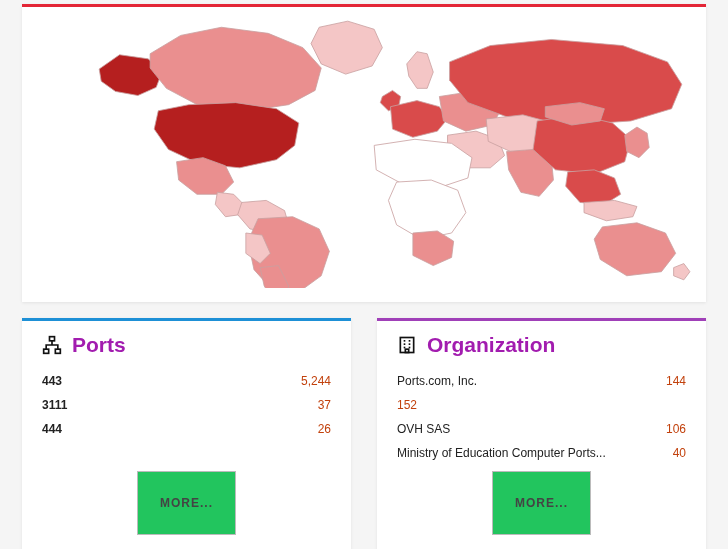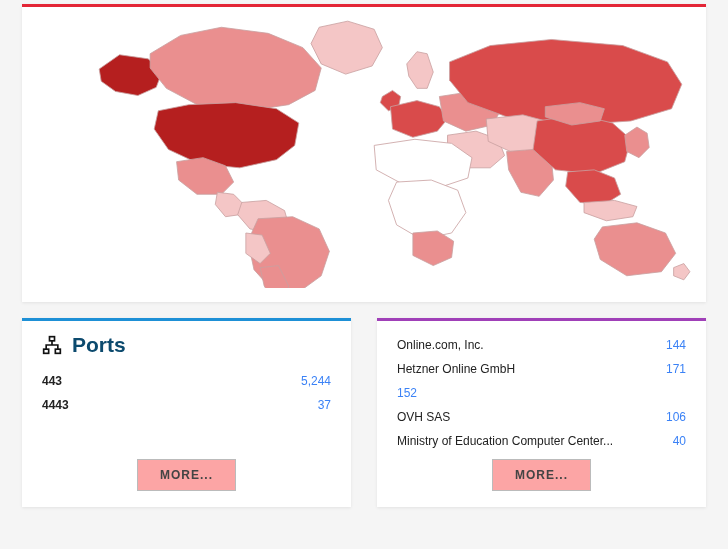--- a/index.html
+++ b/index.html
@@ -40,39 +40,39 @@
   .panel-header {
     display: flex;
     align-items: center;
     gap: 10px;
     margin-bottom: 12px;
   }
   .panel-header .icon svg { display: block; }
   .panel-title {
     font-size: 21px;
     font-weight: 700;
-    color: #0c4a6e;
+    color: #a21caf;
   }
   .rows { flex: 1; }
   .row {
     display: flex;
     justify-content: space-between;
     align-items: baseline;
     padding: 5px 0;
     font-size: 12px;
     color: #222;
   }
   .row .label { font-weight: 700; }
   .panel.orgs .row .label { font-weight: 400; }
-  .row .value { color: #3b82f6; font-weight: 400; }
+  .row .value { color: #c2410c; font-weight: 400; }
   .more-wrap { display: flex; justify-content: center; margin-top: 6px; }
   .more-btn {
     border: 1px solid #bbb;
-    background: #fca5a5;
-    padding: 8px 22px;
+    background: #22c55e;
+    padding: 24px 22px;
     font-size: 12px;
     font-weight: 700;
     letter-spacing: 1px;
     color: #444;
     cursor: pointer;
   }
 </style>
 </head>
 <body>
 
@@ -135,48 +135,63 @@
         </svg>
       </span>
       <span class="panel-title">Ports</span>
     </div>
     <div class="rows">
       <div class="row">
         <span class="label">443</span>
         <span class="value">5,244</span>
       </div>
       <div class="row">
-        <span class="label">4443</span>
+        <span class="label">3111</span>
         <span class="value">37</span>
+      </div>
+      <div class="row">
+        <span class="label">444</span>
+        <span class="value">26</span>
       </div>
     </div>
     <div class="more-wrap">
       <button class="more-btn">MORE...</button>
     </div>
   </div>
 
   <div class="panel orgs">
+    <div class="panel-header">
+      <span class="icon">
+        <svg width="20" height="20" viewBox="0 0 24 24" fill="none" stroke="#111" stroke-width="2">
+          <rect x="4" y="3" width="16" height="18"></rect>
+          <line x1="8" y1="7" x2="10" y2="7"></line>
+            <line x1="14" y1="7" x2="16" y2="7"></line>
+          <line x1="8" y1="11" x2="10" y2="11"></line>
+            <line x1="14" y1="11" x2="16" y2="11"></line>
+          <line x1="8" y1="15" x2="10" y2="15"></line>
+            <line x1="14" y1="15" x2="16" y2="15"></line>
+          <rect x="10" y="17" width="4" height="4"></rect>
+        </svg>
+      </span>
+      <span class="panel-title">Organization</span>
+    </div>
     <div class="rows">
       <div class="row">
-        <span class="label">Online.com, Inc.</span>
+        <span class="label">Ports.com, Inc.</span>
         <span class="value">144</span>
-      </div>
-      <div class="row">
-        <span class="label">Hetzner Online GmbH</span>
-        <span class="value">171</span>
       </div>
       <div class="row">
         <span class="value">152</span>
       </div>
       <div class="row">
         <span class="label">OVH SAS</span>
         <span class="value">106</span>
       </div>
       <div class="row">
-        <span class="label">Ministry of Education Computer Center...</span>
+        <span class="label">Ministry of Education Computer Ports...</span>
         <span class="value">40</span>
       </div>
     </div>
     <div class="more-wrap">
       <button class="more-btn">MORE...</button>
     </div>
   </div>
 
 </div>
 

